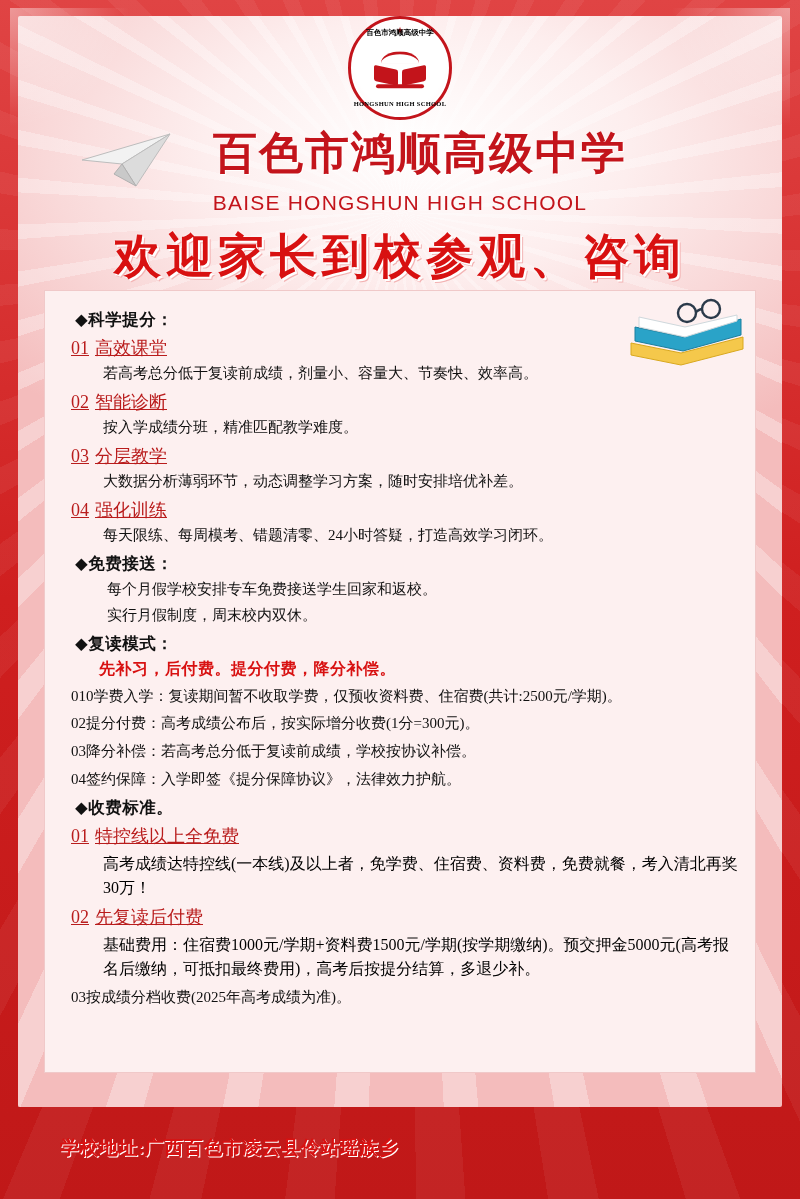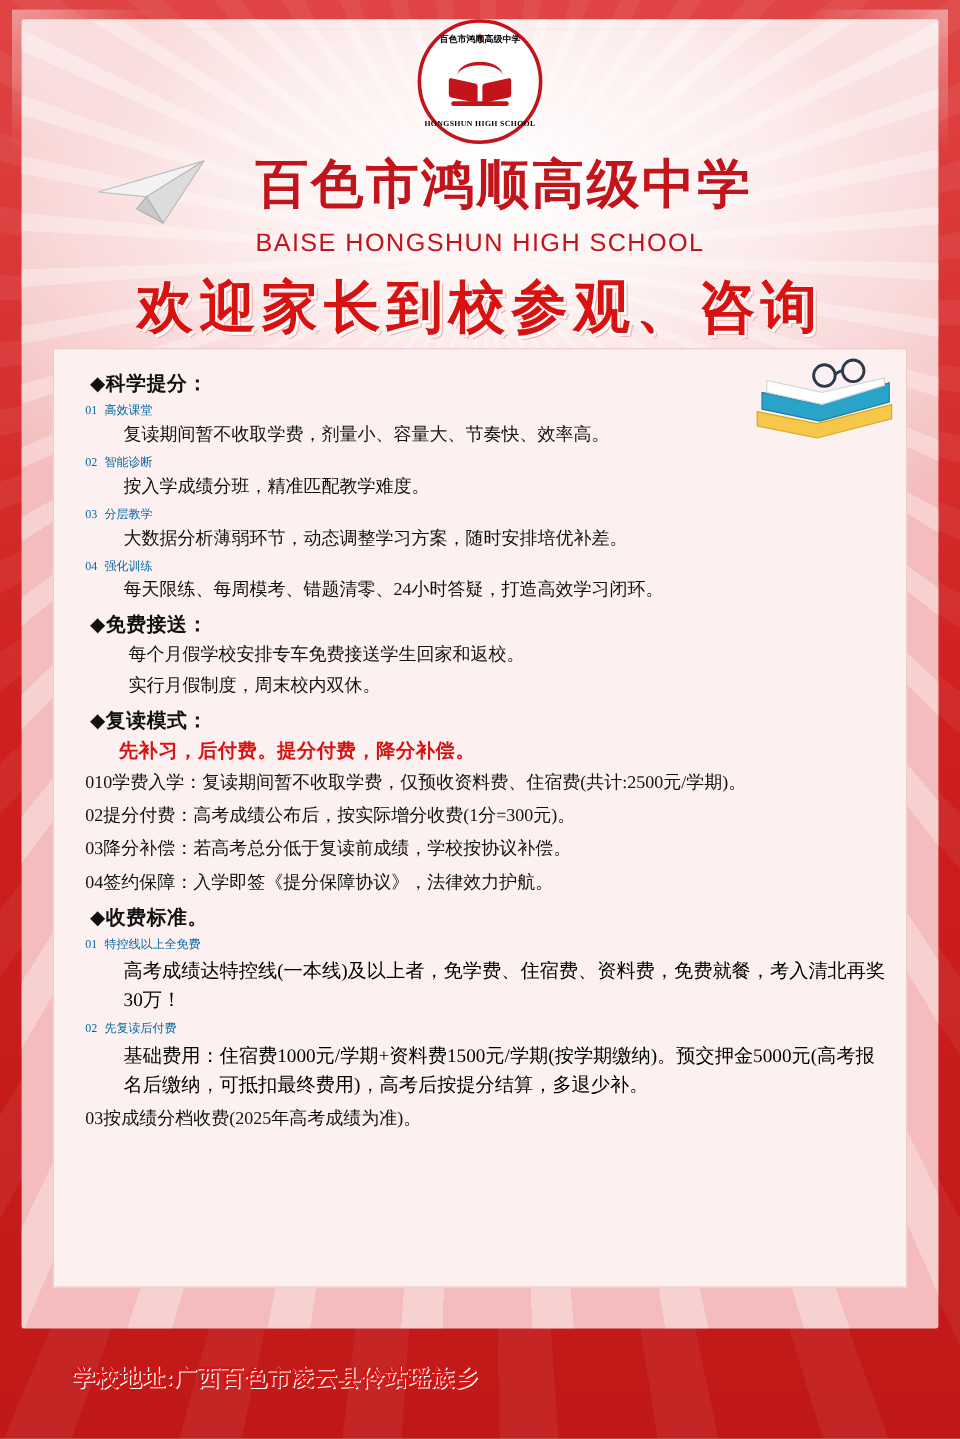--- a/index.html
+++ b/index.html
@@ -148,21 +148,21 @@
   .books {
     position: absolute; right: 8px; top: 2px; width: 126px; height: 76px;
   }
 
   .sec-head {
     font-size: 16.5px; font-weight: bold; color: #111;
     margin: 6px 0 4px 10px;
     letter-spacing: .5px;
   }
 
-  .item { font-size: 10px; color: #0369a1; margin: 5px 0 0 6px; line-height: 1.35; }
+  .item { font-size: 18px; color: #b91c1c; margin: 5px 0 0 6px; line-height: 1.35; text-decoration: underline; }
   .item .num { margin-right: 6px; font-family: "Liberation Serif", serif; }
   .item-body { font-size: 15px; color: #111; margin: 3px 0 0 38px; line-height: 1.45; }
   .sub-line { font-size: 15px; color: #111; margin: 4px 0 0 42px; line-height: 1.45; }
   .red-line {
     font-size: 16px; font-weight: bold; color: #d81111;
     margin: 4px 0 2px 34px; letter-spacing: .5px;
   }
   .row-line { font-size: 15px; color: #111; margin: 6px 0 0 6px; line-height: 1.45; }
   .hang { margin: 4px 0 0 38px; line-height: 1.5; }
 
@@ -219,21 +219,21 @@
       <polygon points="18,34 64,44 116,28 116,22 64,34 18,24" fill="#ffffff" stroke="#cfd8dc" stroke-width="1"></polygon>
       <circle cx="66" cy="20" r="9" fill="none" stroke="#2b3a4a" stroke-width="2.4"></circle>
       <circle cx="90" cy="16" r="9" fill="none" stroke="#2b3a4a" stroke-width="2.4"></circle>
       <path d="M75 19 q4 -3 6 -3" fill="none" stroke="#2b3a4a" stroke-width="2.4"></path>
     </svg>
 
     <div class="sec-head">◆科学提分：</div>
     <div class="item">
       <span class="num">01</span><span>高效课堂</span>
     </div>
-    <div class="item-body">复读期间暂不收取学费，剂量小、容量大、节奏快、效率高。</div>
+    <div class="item-body">若高考总分低于复读前成绩，剂量小、容量大、节奏快、效率高。</div>
     <div class="item">
       <span class="num">02</span><span>智能诊断</span>
     </div>
     <div class="item-body">按入学成绩分班，精准匹配教学难度。</div>
     <div class="item">
       <span class="num">03</span><span>分层教学</span>
     </div>
     <div class="item-body">大数据分析薄弱环节，动态调整学习方案，随时安排培优补差。</div>
     <div class="item">
       <span class="num">04</span><span>强化训练</span>

